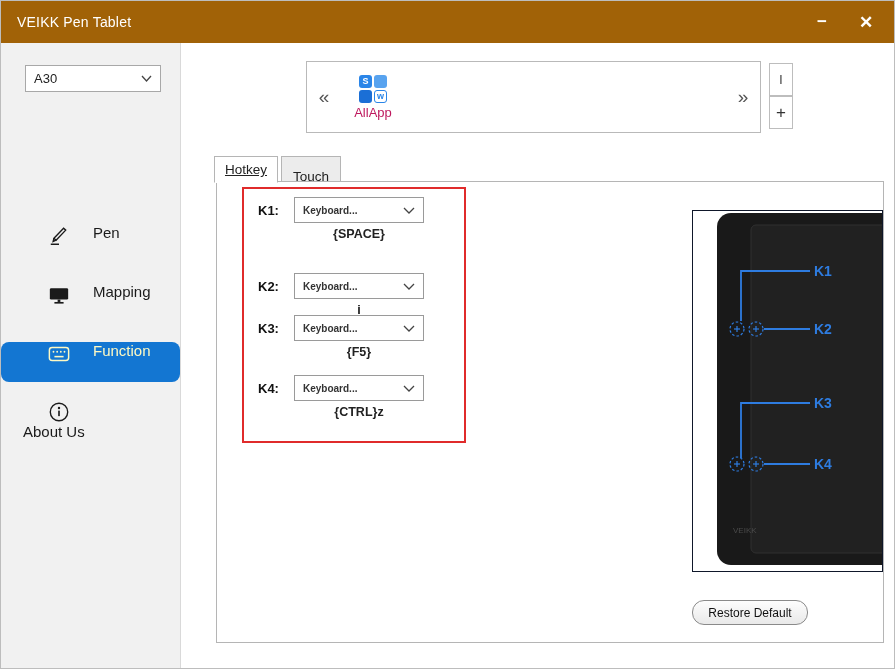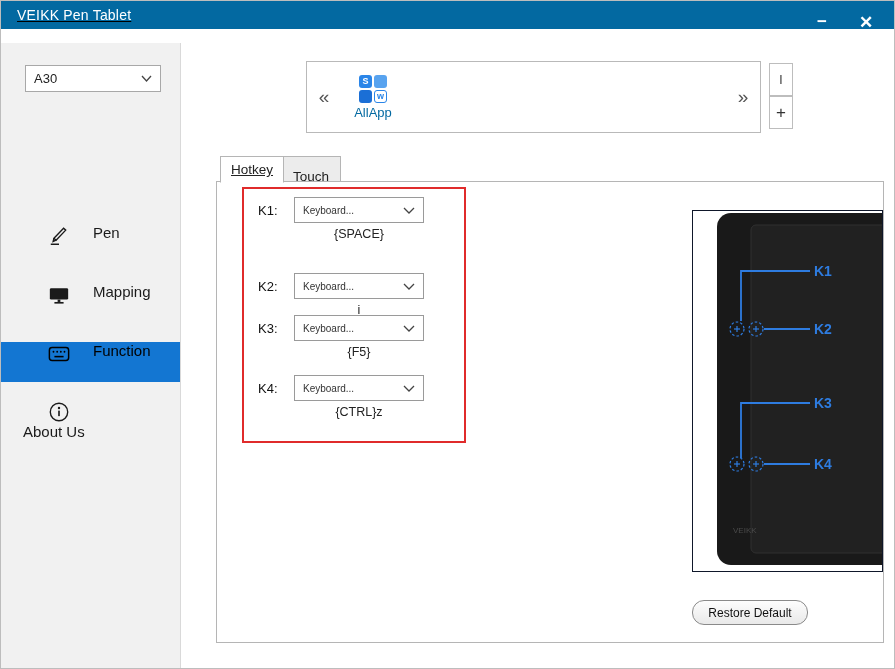--- a/index.html
+++ b/index.html
@@ -1,65 +1,65 @@
 <!DOCTYPE html>
 <html><head>
 <meta charset="utf-8">
 <style>
   * { margin:0; padding:0; box-sizing:border-box; }
   html,body { font-family:"Liberation Sans", sans-serif; }
   body { background:#9a9a9a; }
   .window { position:relative; width:895px; height:669px; background:#fff; border:1px solid #bdbdbd; overflow:hidden; }
 
   
-  .titlebar { position:absolute; left:0; top:0; width:100%; height:28px; background:#0369a1; display:flex; align-items:center;text-decoration:underline; }
+  .titlebar { position:absolute; left:0; top:0; width:100%; height:42px; background:#a16207; display:flex; align-items:center; }
   .title { color:#fff; font-size:14px; margin-left:16px; letter-spacing:.2px; }
   .tb-btn { position:absolute; top:0; width:40px; height:42px; color:#fff; display:flex; align-items:center; justify-content:center; font-size:17px; font-weight:bold; cursor:pointer; }
   .tb-btn.min { right:52px; }
   .tb-btn.close { right:8px; }
 
   
   .sidebar { position:absolute; left:0; top:42px; width:180px; height:627px; background:#f1f1f1; border-right:1px solid #d9d9d9; }
   .model { position:absolute; left:24px; top:22px; width:136px; height:27px; background:#fff; border:1px solid #a8a8a8; display:flex; align-items:center; justify-content:space-between; padding:0 8px; font-size:13px; color:#222; cursor:pointer; }
   .nav-item { position:absolute; left:0; width:100%; height:40px; display:flex; align-items:flex-start; cursor:pointer; color:#1a1a1a; font-size:15px; }
   .nav-item .ic { width:24px; height:24px; margin-left:46px; display:flex; align-items:center; justify-content:center; }
   .nav-item .lbl { margin-left:22px; }
-  .nav-item.active { background:#1376d2; color:#000000; }
+  .nav-item.active { background:#1376d2; color:#fef9c3;border-radius:8px; }
   .nav-pen { top:181px; } .nav-mapping { top:240px; } .nav-function { top:299px; } .nav-about { top:357px;flex-direction:column; }
 
   
   .main { position:absolute; left:181px; top:42px; width:713px; height:627px; background:#fff; }
 
   
   .appbar { position:absolute; left:124px; top:18px; width:455px; height:72px; border:1px solid #b9b9b9; background:#fff; display:flex; align-items:center; }
   .arrow-btn { width:26px; text-align:center; font-size:19px; color:#555; cursor:pointer; user-select:none; }
   .arrow-prev { margin-left:4px; }
   .arrow-next { margin-left:auto; margin-right:4px; }
   .app-entry { width:72px; display:flex; flex-direction:column; align-items:center; cursor:pointer; }
   .app-icon { display:grid; grid-template-columns:13px 13px; grid-template-rows:13px 13px; gap:2px; margin-bottom:2px; }
   .tile { border-radius:3px; display:flex; align-items:center; justify-content:center; font-size:9px; font-weight:bold; }
   .tile.t1 { background:#2a85e8; color:#fff; }
   .tile.t2 { background:#58a3ef; }
   .tile.t3 { background:#1b6fd6; }
   .tile.t4 { background:#fff; border:1.5px solid #2a85e8; color:#2a85e8; }
-  .app-label { font-size:13px; color:#0369a1; }
+  .app-label { font-size:13px; color:#be185d; }
   .mini-btn { position:absolute; left:587px; width:24px; height:33px; border:1px solid #bdbdbd; background:#fff; display:flex; align-items:center; justify-content:center; font-size:12px; color:#333; cursor:pointer; }
   .mini-btn.rm { top:20px; }
   .mini-btn.add { top:53px; font-size:17px; }
 
   
   .tab { position:absolute; top:113px; height:41px; border:1px solid #b5b5b5; background:#ececec; display:flex; align-items:center; justify-content:center; font-size:13.5px; color:#222; cursor:pointer; }
-  .tab.hotkey { left:38px; width:64px;text-decoration:underline; }
+  .tab.hotkey { left:32px; width:64px;text-decoration:underline; }
   .tab.touch { left:99px; width:60px; }
   .tab.active { background:#fff; height:27px; border-bottom:1px solid #fff; z-index:3; }
 
   .panel { position:absolute; left:34px; top:138px; width:668px; height:462px; border:1px solid #b5b5b5; background:#fff; z-index:1; }
 
   
-  .red-box { position:absolute; left:25px; top:5px; width:224px; height:256px; border:2px solid #e02b2b; }
+  .red-box { position:absolute; left:25px; top:5px; width:224px; height:256px; border:2px solid #e02b2b;font-weight:bold; }
   .hk-row { position:absolute; left:0; width:100%; height:52px; }
   .hk-r1 { top:8px; } .hk-r2 { top:84px; } .hk-r3 { top:126px; } .hk-r4 { top:186px; }
   .hk-label { position:absolute; left:14px; top:6px; font-size:13px; color:#111; }
   .hk-select { position:absolute; left:50px; top:0; width:130px; height:26px; border:1px solid #9a9a9a; background:#fff; display:flex; align-items:center; justify-content:space-between; padding:0 8px; font-size:10px; color:#333; cursor:pointer; }
   .hk-value { position:absolute; left:50px; top:30px; width:130px; text-align:center; font-size:12.5px; color:#222; }
 
   
   .preview { position:absolute; left:475px; top:28px; width:191px; height:362px; border:1px solid #0f172a; background:#fff; overflow:hidden; }
 
   

